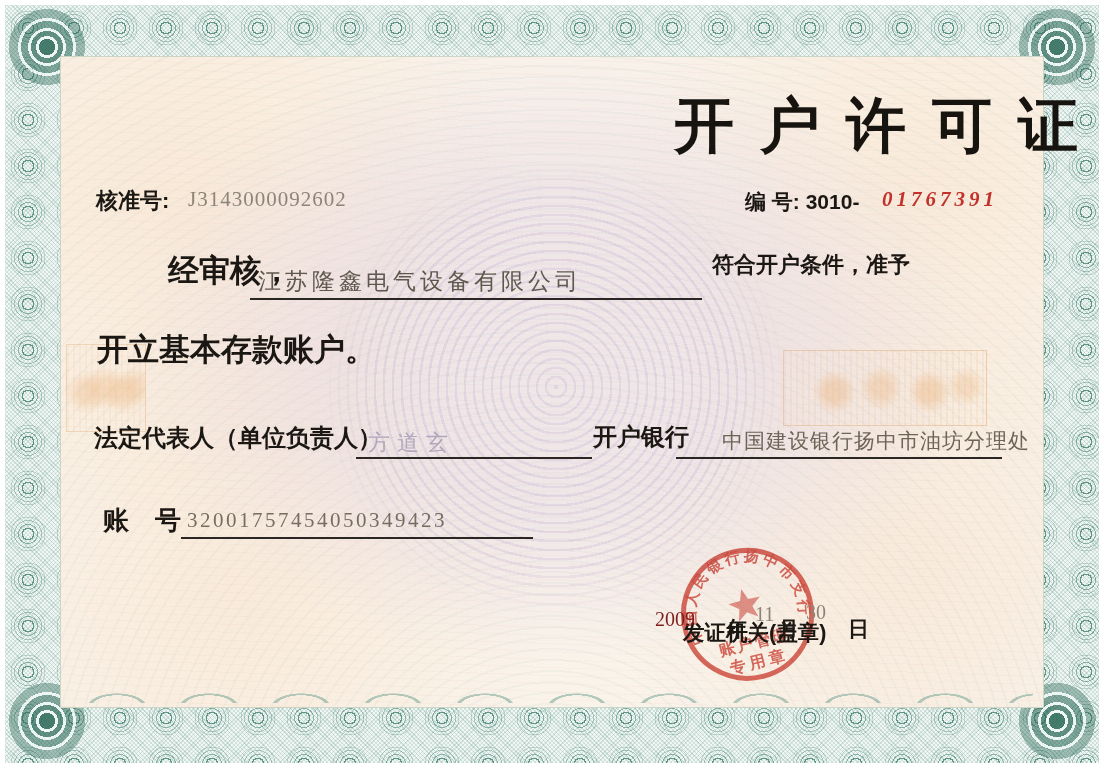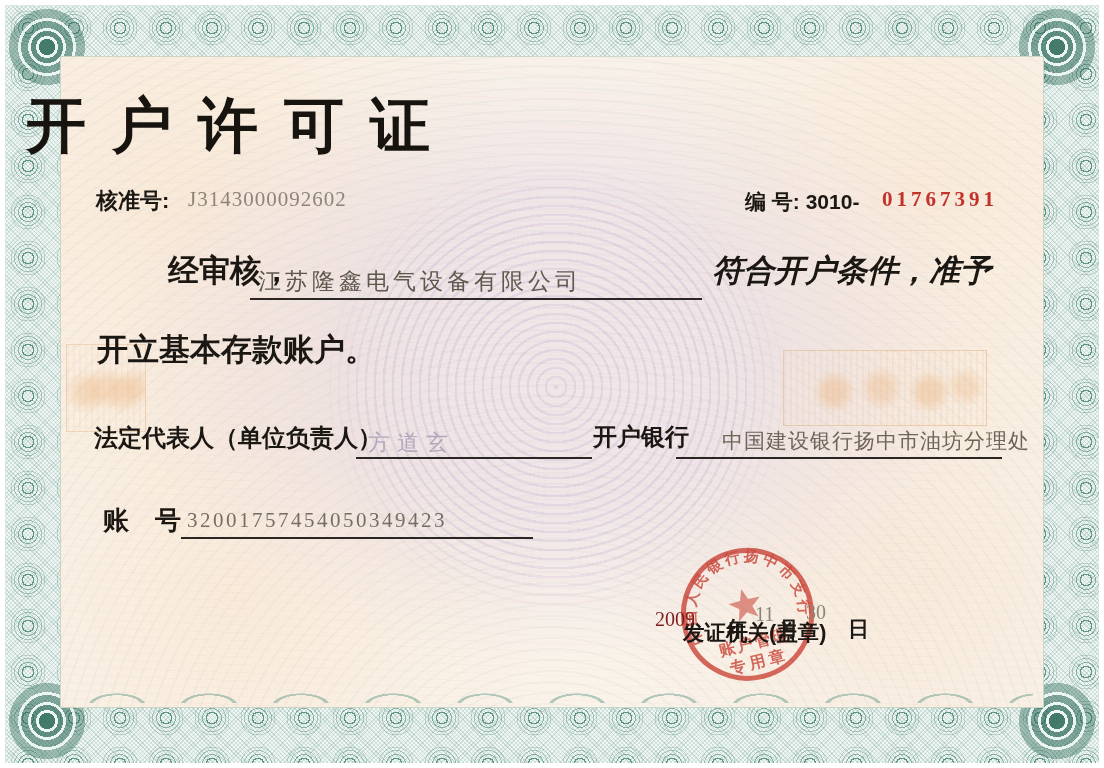--- a/index.html
+++ b/index.html
@@ -43,21 +43,21 @@
     background:
       radial-gradient(circle at 25% 55%, rgba(235,180,125,.40) 0 9px, transparent 22px),
       radial-gradient(circle at 48% 50%, rgba(235,180,125,.34) 0 9px, transparent 22px),
       radial-gradient(circle at 72% 55%, rgba(235,180,125,.40) 0 9px, transparent 22px),
       radial-gradient(circle at 90% 48%, rgba(235,180,125,.30) 0 8px, transparent 20px),
       repeating-linear-gradient(90deg, rgba(235,185,135,.16) 0 2px, transparent 2px 6px);}
   .orn-r{left:783px;top:350px;width:202px;height:74px;}
   .orn-l{left:66px;top:344px;width:78px;height:86px;opacity:.8;}
   
   .t{position:absolute;color:#1b1713;white-space:nowrap;}
-  .title{left:0;right:0;top:86px;text-align:left;font-family:"DejaVu Serif","Liberation Serif",serif;
+  .title{left:0;right:0;top:86px;text-align:right;font-family:"DejaVu Serif","Liberation Serif",serif;
     font-size:60px;font-weight:900;letter-spacing:26px;padding-left:26px;color:#17130f;}
   .lbl{font-weight:bold;}
   .typed{font-family:"Liberation Serif","DejaVu Serif",serif;}
   .blank{position:absolute;border-bottom:2px solid #2a2623;}
   .red{color:#c2322b;}
   .stamp{position:absolute;left:674px;top:540px;width:150px;height:152px;transform:rotate(-14deg);
     mix-blend-mode:multiply;opacity:.9;z-index:1;}
   .over{z-index:2;}
 </style>
 </head>
@@ -75,27 +75,27 @@
     <div class="waves" style="left:10px;right:10px;top:622px;"></div>
   </div>
   <div class="ornament orn-r"></div>
   <div class="ornament orn-l"></div>
 
   <div class="t title">开户许可证</div>
 
   <div class="t lbl" style="left:96px;top:186px;font-size:22px;">核准号:</div>
   <div class="t typed" style="left:188px;top:187px;font-size:21px;color:#8e8479;letter-spacing:1px;text-align:right;">J3143000092602</div>
   <div class="t lbl" style="left:745px;top:188px;font-size:21px;">编 号: 3010-</div>
-  <div class="t typed red" style="left:882px;top:187px;font-size:21px;font-weight:bold;letter-spacing:4px;">01767391</div>
+  <div class="t typed red" style="left:882px;top:187px;font-size:21px;font-weight:bold;letter-spacing:4px;font-style:italic;">01767391</div>
 
   <div class="t lbl" style="left:168px;top:250px;font-size:31px;">经审核，</div>
   <div class="blank" style="left:250px;top:254px;width:452px;height:44px;">
     <span class="t typed" style="left:8px;top:12px;font-size:23px;color:#5f584e;letter-spacing:4px;">江苏隆鑫电气设备有限公司</span>
   </div>
-  <div class="t lbl" style="left:712px;top:250px;font-size:31px;font-style:italic;">符合开户条件，准予</div>
+  <div class="t lbl" style="left:712px;top:250px;font-size:22px;">符合开户条件，准予</div>
   <div class="t lbl" style="left:97px;top:329px;font-size:31px;">开立基本存款账户。</div>
 
   <div class="t lbl" style="left:94px;top:422px;font-size:24px;">法定代表人（单位负责人）</div>
   <div class="blank" style="left:356px;top:424px;width:236px;height:33px;">
     <span class="t" style="left:12px;top:4px;font-size:22px;color:#b1a7bb;letter-spacing:7px;">方道玄</span>
   </div>
   <div class="t lbl" style="left:593px;top:421px;font-size:24px;">开户银行</div>
   <div class="blank" style="left:676px;top:421px;width:326px;height:36px;">
     <span class="t typed" style="left:2px;top:6px;font-size:21px;color:#6e6458;letter-spacing:1px;margin-left:44px;">中国建设银行扬中市油坊分理处</span>
   </div>

